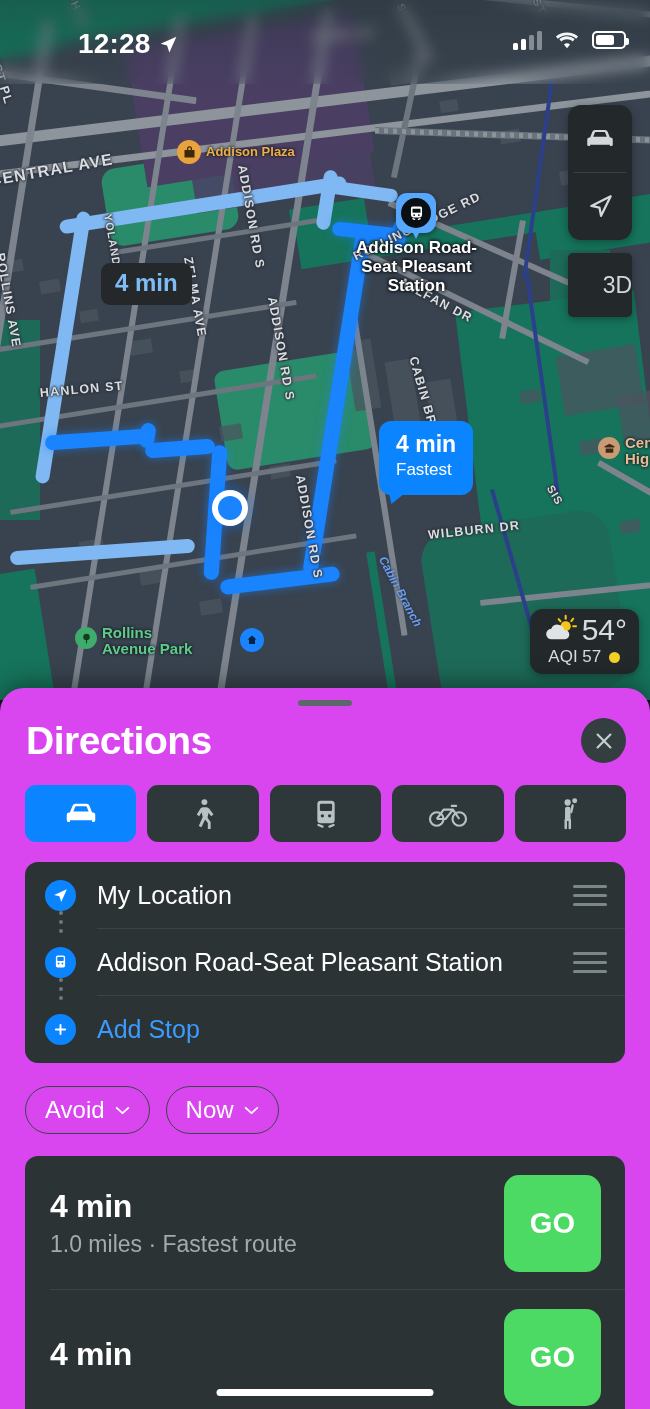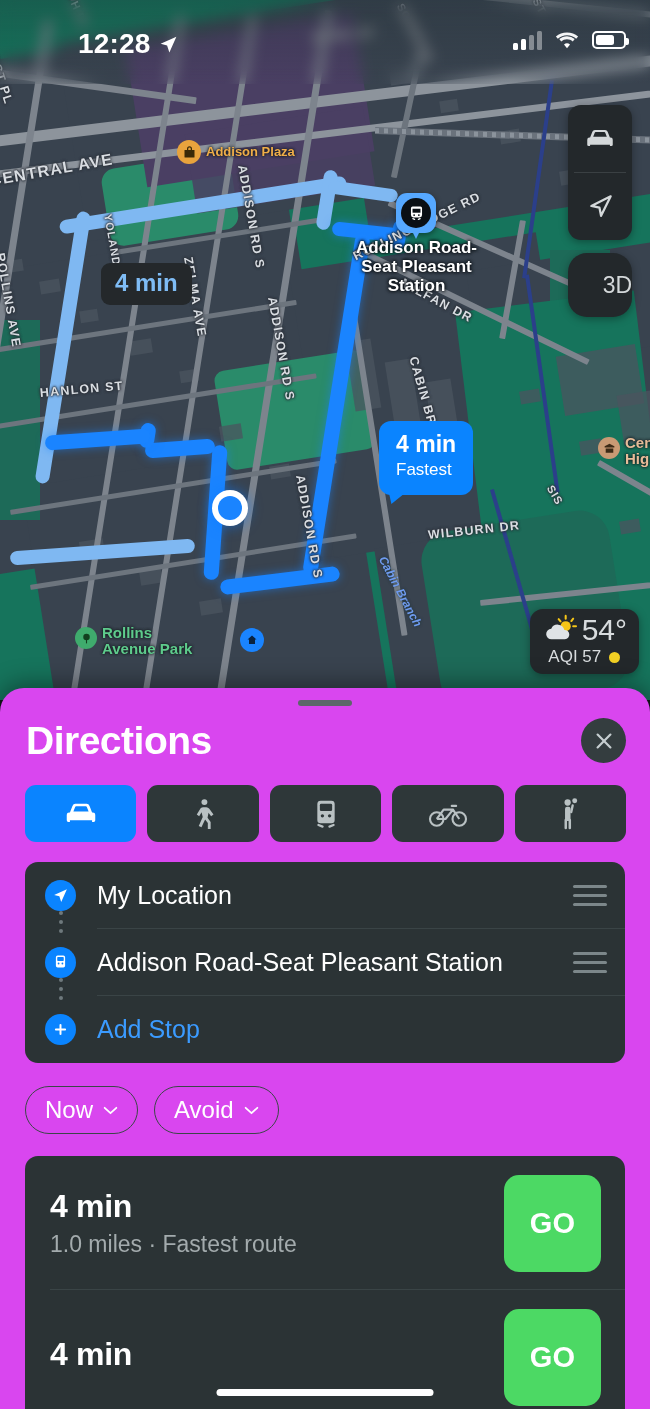--- a/index.html
+++ b/index.html
@@ -80,21 +80,21 @@
   #eta-blue .sub { font-size:17px; font-weight:400; line-height:26px; }
   #eta-blue .tail { position:absolute; left:10px; bottom:-9px; width:16px; height:11px;
       background:#0a84ff; clip-path:polygon(0 0,100% 0,15% 100%); }
 
   
   #map-ctrl { position:absolute; right:18px; top:105px; width:64px; }
   .ctrl-group { background:#23282b; border-radius:13px; overflow:hidden;
       box-shadow:0 2px 8px rgba(0,0,0,.35); }
   .ctrl-btn { height:67px; display:flex; align-items:center; justify-content:center; }
   .ctrl-sep { height:1px; background:#3a4043; margin:0 6px; }
-  #btn-3d { margin-top:13px; height:64px; border-radius:19px; background:#23282b;
+  #btn-3d { margin-top:13px; height:64px; border-radius:5px; background:#23282b;
       display:flex; align-items:center; justify-content:center;
       color:#d4d8da; font-size:23px; font-weight:400;
       box-shadow:0 2px 8px rgba(0,0,0,.35);padding-left:35px; }
 
   
   #weather { position:absolute; right:11px; top:609px; background:#23282b; border-radius:13px;
       padding:5px 12px 7px; box-shadow:0 2px 8px rgba(0,0,0,.35); }
   #weather .wrow { display:flex; gap:2px; }
   #weather .wtemp { color:#d8dcde; font-size:30px; font-weight:400; line-height:32px; }
   #weather .wrow2 { display:flex; align-items:center; justify-content:center; gap:8px; margin-top:1px; }
@@ -530,27 +530,27 @@
             <line x1="12" y1="5.5" x2="12" y2="18.5"></line>
               <line x1="5.5" y1="12" x2="18.5" y2="12"></line>
           </svg>
         </span>
         <span class="rtext blue">Add Stop</span>
       </div>
     </div>
 
     <div id="filters">
       <div class="pill">
-        <span>Now</span>
+        <span>Avoid</span>
         <svg class="chev" viewBox="0 0 16 10" fill="none" stroke="#fff" stroke-width="2" stroke-linecap="round" stroke-linejoin="round">
           <polyline points="1.5,2 8,8 14.5,2"></polyline>
         </svg>
       </div>
       <div class="pill">
-        <span>Avoid</span>
+        <span>Now</span>
         <svg class="chev" viewBox="0 0 16 10" fill="none" stroke="#fff" stroke-width="2" stroke-linecap="round" stroke-linejoin="round">
           <polyline points="1.5,2 8,8 14.5,2"></polyline>
         </svg>
       </div>
     </div>
 
     <div id="results">
       <div class="result">
         <div class="r-left">
           <div class="r-time">4 min</div>

